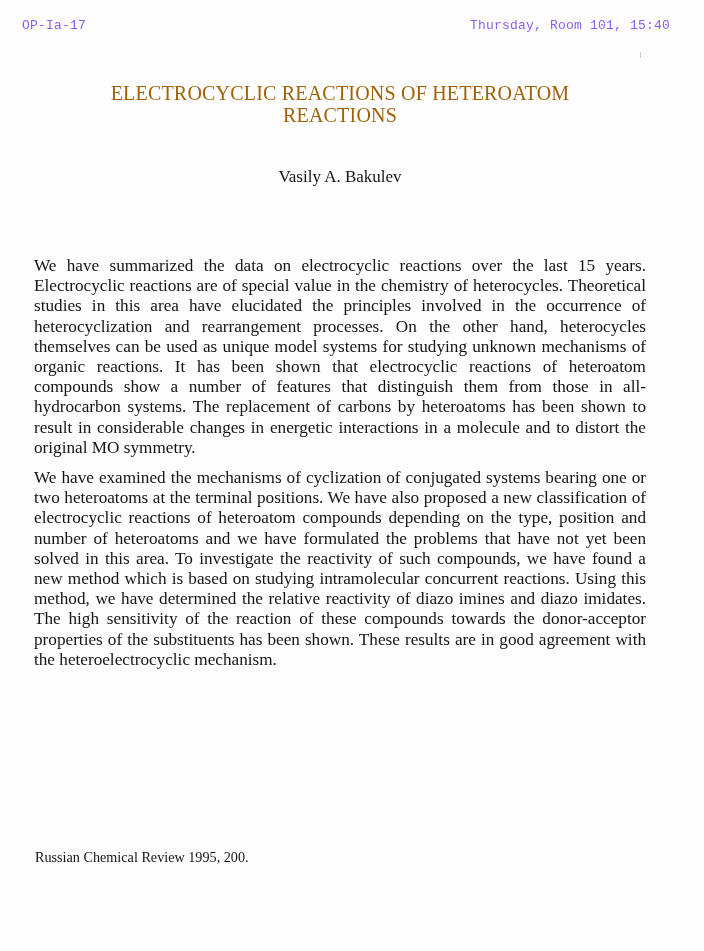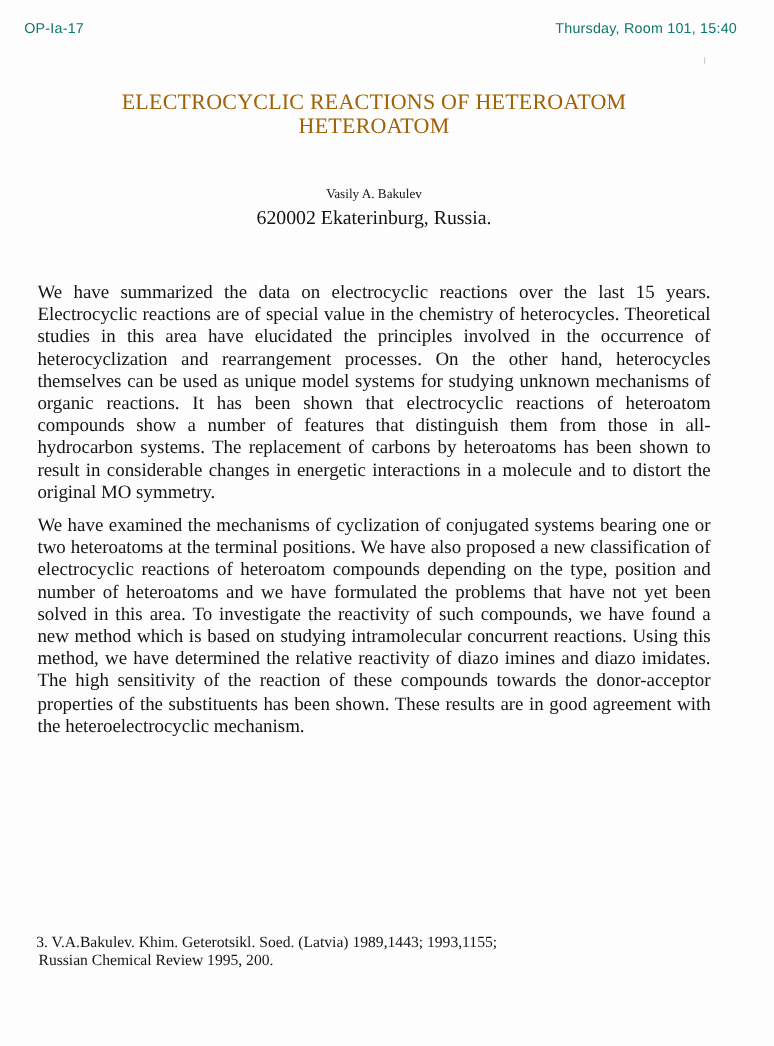--- a/index.html
+++ b/index.html
@@ -1,28 +1,28 @@
 <!DOCTYPE html>
 <html><head>
   <meta charset="utf-8">
   <style>
     html, body { margin: 0; padding: 0; }
     body {
       width: 704px; height: 951px; background: #fdfdfd; color: #141414;
       position: relative; overflow: hidden;
       font-family: "Liberation Serif", "DejaVu Serif", serif;
     }
-    .hdr { position: absolute; top: 18px; font-family: Liberation Sans, sans-serif; font-size: 13px; color: #0f766e; letter-spacing: 0.2px; }
+    .hdr { position: absolute; top: 18px; font-family: Liberation Mono, monospace; font-size: 13px; color: #8b5cf6; letter-spacing: 0.2px; }
     .hdr-left { left: 22px; }
     .hdr-right { right: 34px; text-align: center; }
     .title {
       position: absolute; top: 82px; left: 0; width: 680px; text-align: center;
       font-size: 20px; line-height: 22px; letter-spacing: 0.2px; color: #a16207;
     }
-    .author { position: absolute; top: 166px; left: 0; width: 680px; text-align: center; font-size: 12px; line-height: 21px; }
+    .author { position: absolute; top: 166px; left: 0; width: 680px; text-align: center; font-size: 17px; line-height: 21px; }
     .affil { position: absolute; top: 188px; left: 0; width: 680px; text-align: center; font-size: 18px; line-height: 21px; }
     .body {
       position: absolute; left: 34px; width: 612px; top: 256px;
     }
     .para {
       font-size: 17.2px; line-height: 20.2px; text-align: justify; margin: 0 0 10px 0;
     }
     .refs { position: absolute; left: 33px; top: 850px; font-size: 14.2px; line-height: 15.5px; }
     .ref { margin: 0; }
     .ref.cont { padding-left: 2px; }
@@ -30,29 +30,27 @@
   </style>
 </head>
 <body>
 
 <div class="hdr hdr-left">OP-Ia-17</div>
 <div class="hdr hdr-right">Thursday, Room 101, 15:40</div>
 <div class="tick"></div>
 
 <div class="title">
   <div>ELECTROCYCLIC REACTIONS OF HETEROATOM</div>
-  <div>HETEROATOM</div>
+  <div>REACTIONS</div>
 </div>
 
 <div class="author">Vasily A. Bakulev</div>
 <div class="affil">
-  <div>620002 Ekaterinburg, Russia.</div>
 </div>
 
 <div class="body">
   <p class="para">We have summarized the data on electrocyclic reactions over the last 15 years. Electrocyclic reactions are of special value in the chemistry of heterocycles. Theoretical studies in this area have elucidated the principles involved in the occurrence of heterocyclization and rearrangement processes. On the other hand, heterocycles themselves can be used as unique model systems for studying unknown mechanisms of organic reactions. It has been shown that electrocyclic reactions of heteroatom compounds show a number of features that distinguish them from those in all-hydrocarbon systems. The replacement of carbons by heteroatoms has been shown to result in considerable changes in energetic interactions in a molecule and to distort the original MO symmetry.</p>
   <p class="para">We have examined the mechanisms of cyclization of conjugated systems bearing one or two heteroatoms at the terminal positions. We have also proposed a new classification of electrocyclic reactions of heteroatom compounds depending on the type, position and number of heteroatoms and we have formulated the problems that have not yet been solved in this area. To investigate the reactivity of such compounds, we have found a new method which is based on studying intramolecular concurrent reactions. Using this method, we have determined the relative reactivity of diazo imines and diazo imidates. The high sensitivity of the reaction of these compounds towards the donor-acceptor properties of the substituents has been shown. These results are in good agreement with the heteroelectrocyclic mechanism.</p>
 </div>
 
 <div class="refs">
-  <p class="ref">3. V.A.Bakulev. Khim. Geterotsikl. Soed. (Latvia) 1989,1443; 1993,1155;</p>
   <p class="ref cont">Russian Chemical Review 1995, 200.</p>
 </div>
 
 </body></html>

